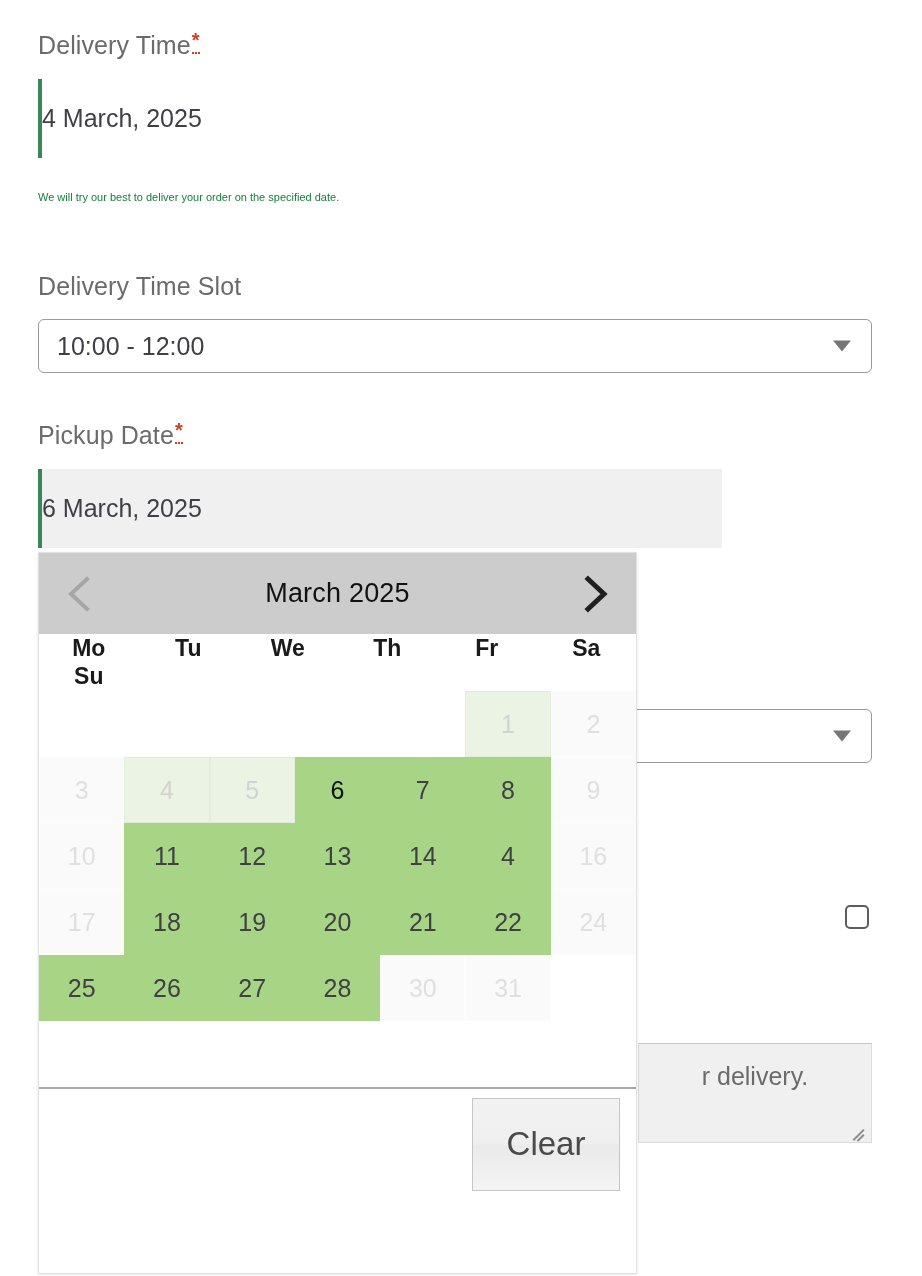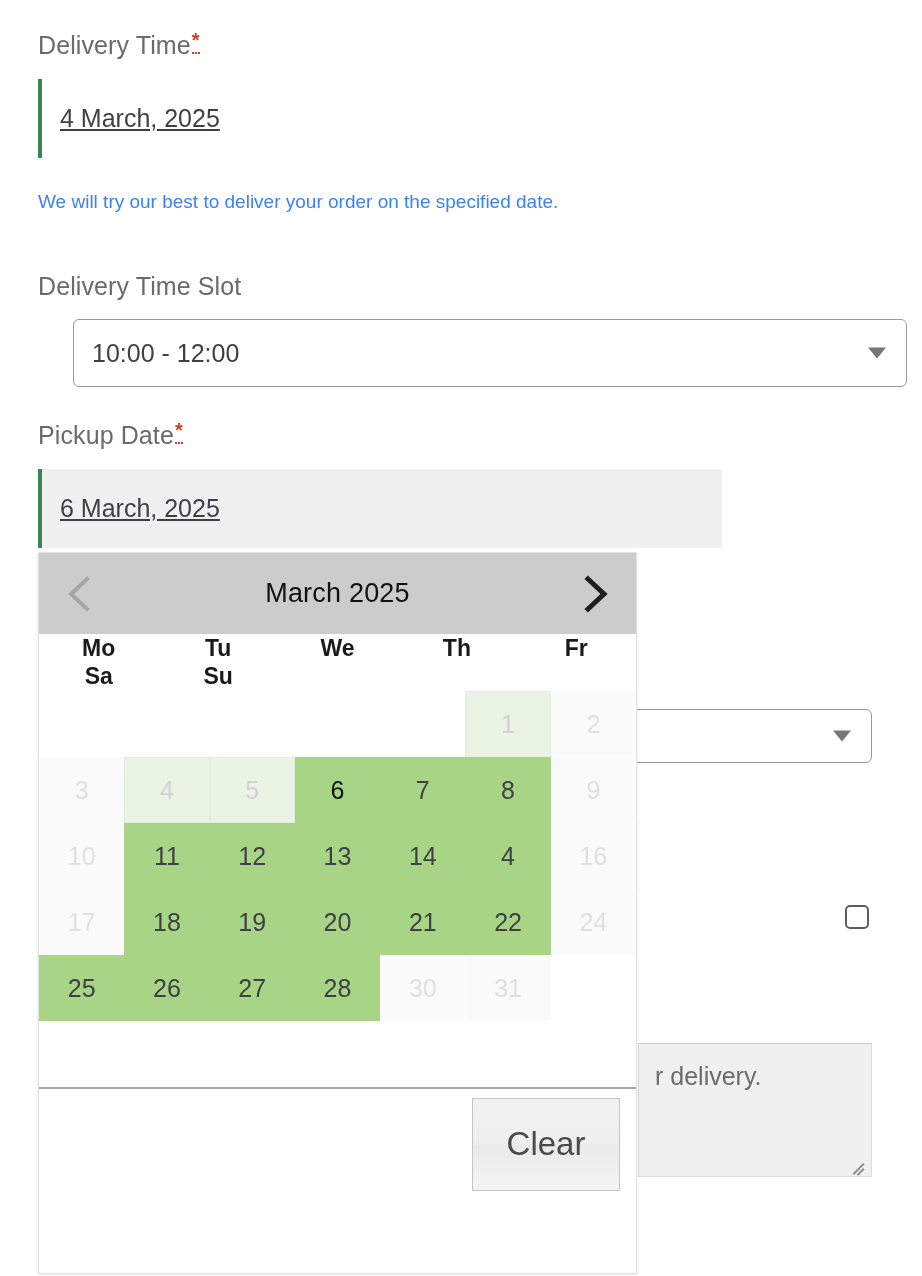--- a/index.html
+++ b/index.html
@@ -37,34 +37,32 @@
     line-height: 1;
     display: inline-block;
   }
 
   .date-input {
     position: absolute;
     box-sizing: border-box;
     border-left: 4px solid #3a8656;
     display: flex;
     align-items: center;
-    padding-left: 18px;
     font-size: 25px;
     color: #3f3f46;
     background: transparent;
-    text-decoration: underline;
   }
   .date-input.focused {
     background: #f0f0f0;
   }
 
   .helper-text {
     position: absolute;
-    font-size: 19px;
-    color: #3b82f6;
+    font-size: 11px;
+    color: #15803d;
   }
 
   .select-box {
     position: absolute;
     box-sizing: border-box;
     border: 1px solid #9a9a9a;
     border-radius: 6px;
     background: #ffffff;
     display: flex;
     align-items: center;
@@ -148,21 +146,21 @@
     width: 42px;
     height: 50px;
     position: relative;
     cursor: pointer;
     flex: 0 0 auto;
   }
   .nav-btn svg { display: block; }
 
   .cal-weekdays {
     display: grid;
-    grid-template-columns: repeat(5, 1fr);
+    grid-template-columns: repeat(6, 1fr);
     height: 57px;
     align-items: center;
   }
   .cal-weekdays div {
     text-align: center;
     font-size: 23px;
     font-weight: bold;
     color: #1a1a1a;
   }
 
@@ -234,40 +232,40 @@
 <div class="date-input" style="left:38px; top:79px; width:834px; height:79px;">
   <span>4 March, 2025</span>
 </div>
 
 <div class="helper-text" style="left:38px; top:191px;">We will try our best to deliver your order on the specified date.</div>
 
 <div class="field-label" style="left:38px; top:272px;">
   <span>Delivery Time Slot</span>
 </div>
 
-<div class="select-box" style="left:38px; top:319px; width:834px; height:68px;margin-left:35px;">
+<div class="select-box" style="left:38px; top:319px; width:834px; height:54px;">
   <span>10:00 - 12:00</span>
   <span class="select-arrow"></span>
 </div>
 
 <div class="field-label" style="left:38px; top:421px;">
   <span>Pickup Date</span><span class="req-star">*</span>
 </div>
 
 <div class="date-input focused" style="left:38px; top:469px; width:684px; height:79px;">
   <span>6 March, 2025</span>
 </div>
 
 <div class="select-box" style="left:38px; top:709px; width:834px; height:54px;">
   <span class="select-arrow"></span>
 </div>
 
 <div class="checkbox-box" style="left:845px; top:905px;"></div>
 
-<div class="textarea-box" style="left:638px; top:1043px; width:234px; height:134px;">
+<div class="textarea-box" style="left:638px; top:1043px; width:234px; height:100px;text-align:center;">
   <span>r delivery.</span>
   <span class="resize-grip">
     <i style="width:15px; left:0px; top:11px; transform:rotate(-45deg);"></i>
     <i style="width:9px; left:5px; top:13.5px; transform:rotate(-45deg);"></i>
   </span>
 </div>
 
 <div id="calendar" style="left:38px; top:552px; width:599px; height:722px;">
 
   <div class="cal-header">

